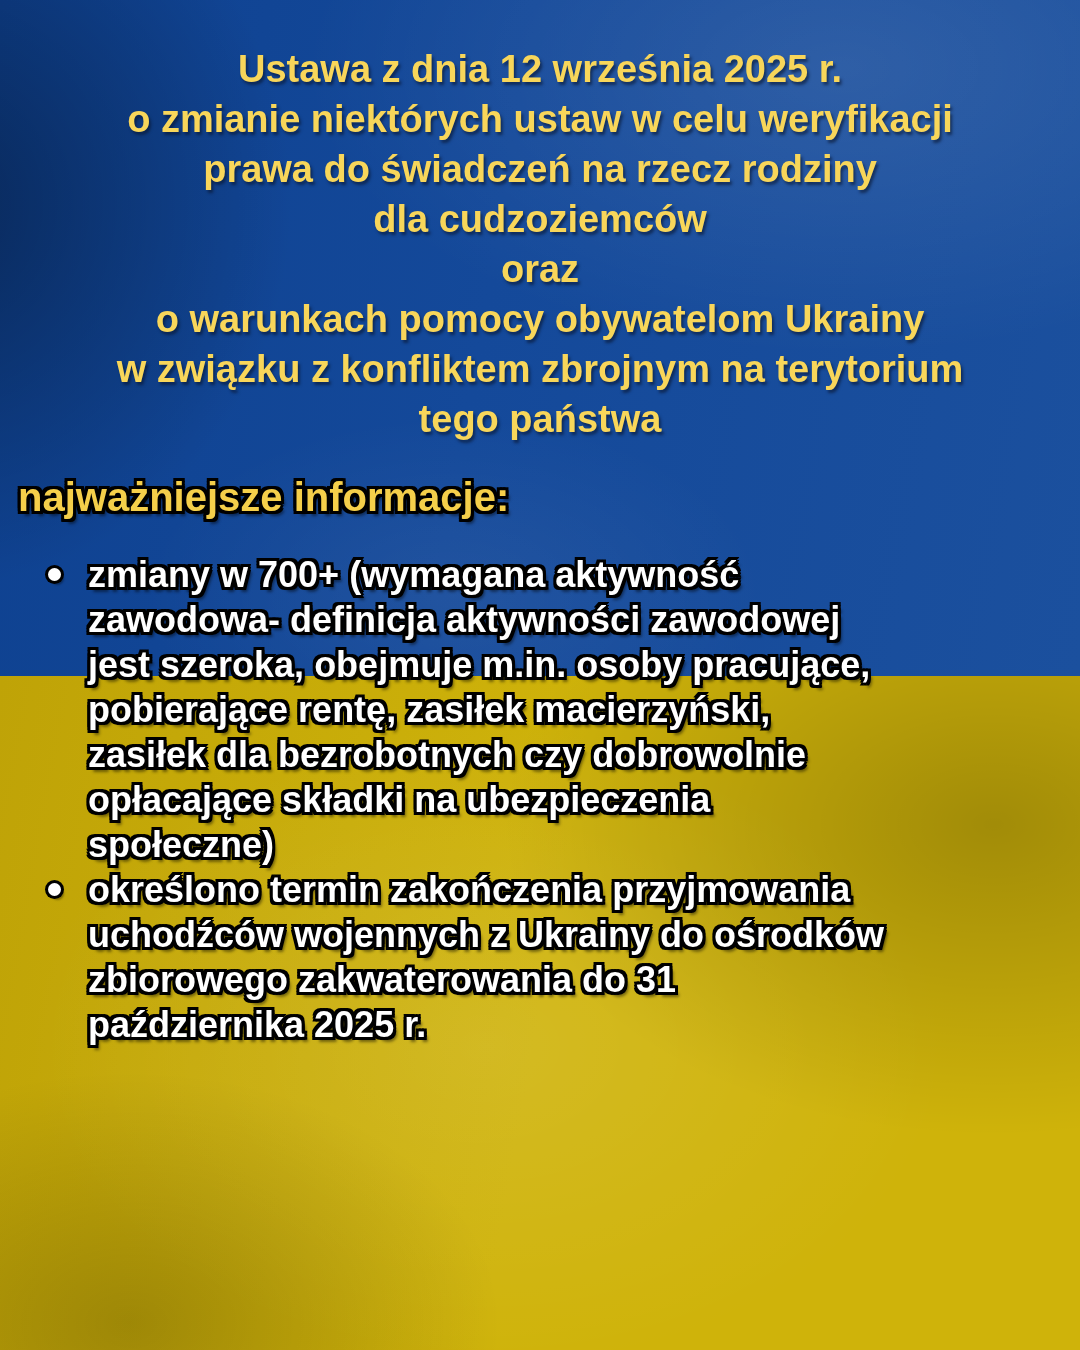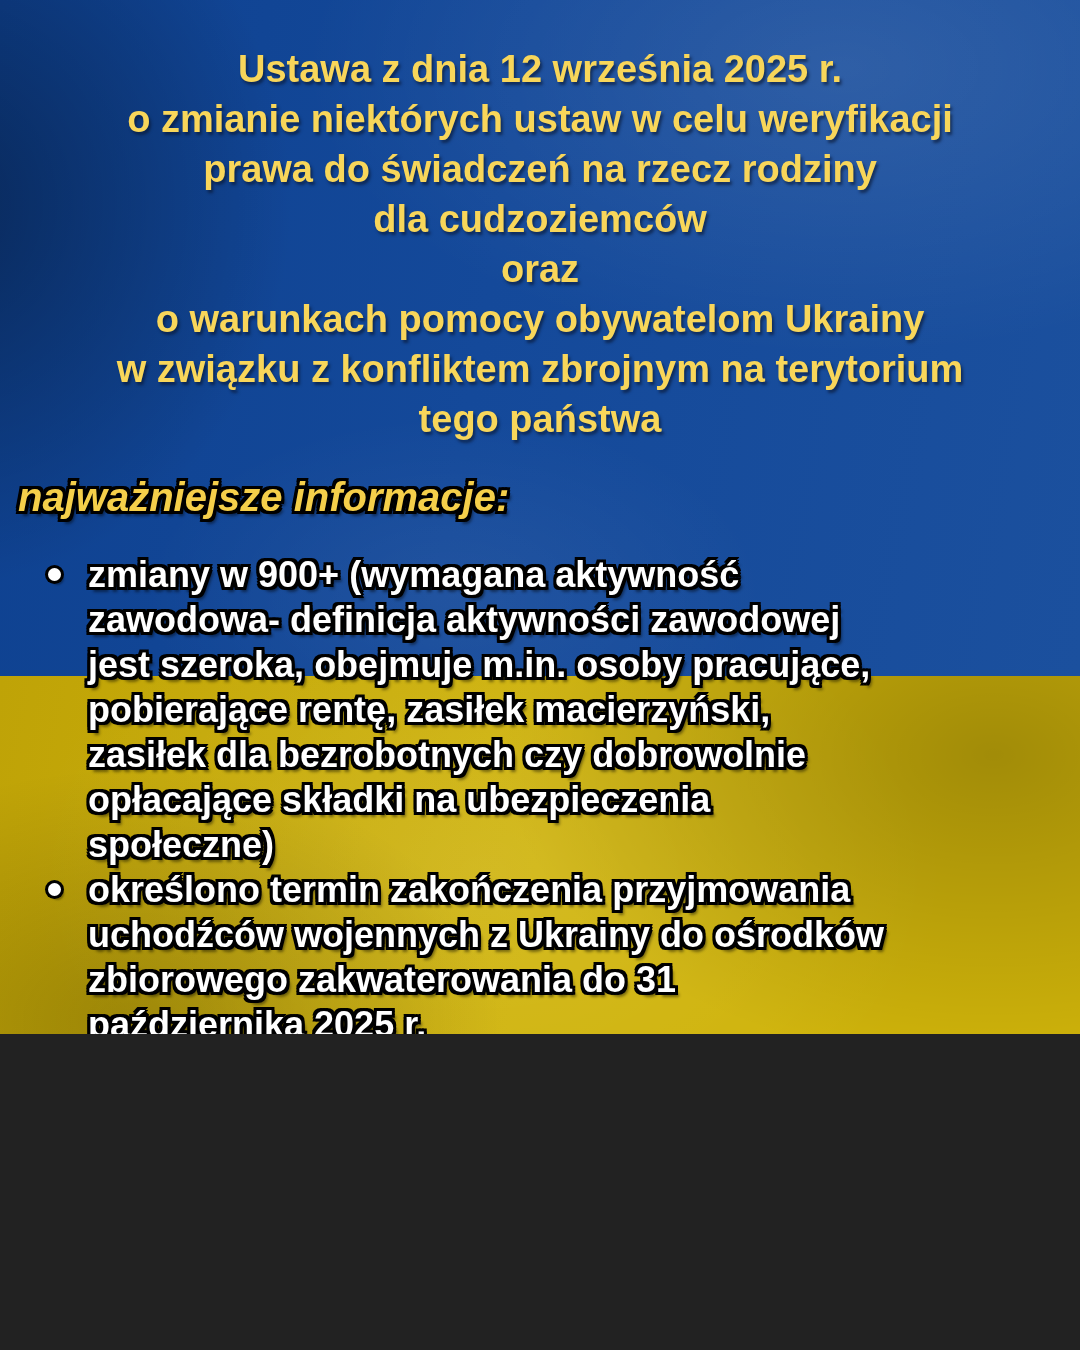--- a/index.html
+++ b/index.html
@@ -4,21 +4,21 @@
 <title>Ustawa – infografika</title>
 <style>
   html, body {
     margin: 0;
     padding: 0;
     background: #222;
   }
   .canvas {
     position: relative;
     width: 1080px;
-    height: 1034px;
+    height: 1350px;
     overflow: hidden;
     font-family: "Liberation Sans", "DejaVu Sans", sans-serif;
     margin: 0 auto;
   }
   
   .bg-blue {
     position: absolute;
     left: 0; top: 0; right: 0;
     height: 676px;
     background:
@@ -54,21 +54,20 @@
     white-space: pre-line;
     text-shadow: 2px 3px 3px rgba(8, 20, 45, 0.60);
   }
   
   .heading {
     margin: 28px 20px 0 18px;
     font-size: 40px;
     font-weight: bold;
     line-height: 50px;
     color: var(--heading-yellow);
-    font-style: italic;
   }
   
   .bullets {
     list-style: none;
     margin: 30px 26px 0 88px;
     padding: 0;
   }
   .bullets li {
     position: relative;
     font-size: 36px;
@@ -114,21 +113,21 @@
 prawa do świadczeń na rzecz rodziny
 dla cudzoziemców
 oraz
 o warunkach pomocy obywatelom Ukrainy
 w związku z konfliktem zbrojnym na terytorium
 tego państwa</h1>
 
     <h2 class="heading stroked">najważniejsze informacje:</h2>
 
     <ul class="bullets">
-        <li><span class="marker"></span><span class="seg white">zmiany w 900+ (wymagana aktywność
+        <li><span class="marker"></span><span class="seg white">zmiany w 700+ (wymagana aktywność
 zawodowa- definicja aktywności zawodowej
 jest szeroka, obejmuje m.in. osoby pracujące,
 pobierające rentę, zasiłek macierzyński,
 zasiłek dla bezrobotnych czy dobrowolnie
 opłacające składki na ubezpieczenia
 społeczne)</span></li>
         <li><span class="marker"></span><span class="seg white">określono termin zakończenia przyjmowania
 uchodźców wojennych z Ukrainy do ośrodków
 zbiorowego zakwaterowania do 31
 października 2025 r.</span></li>

